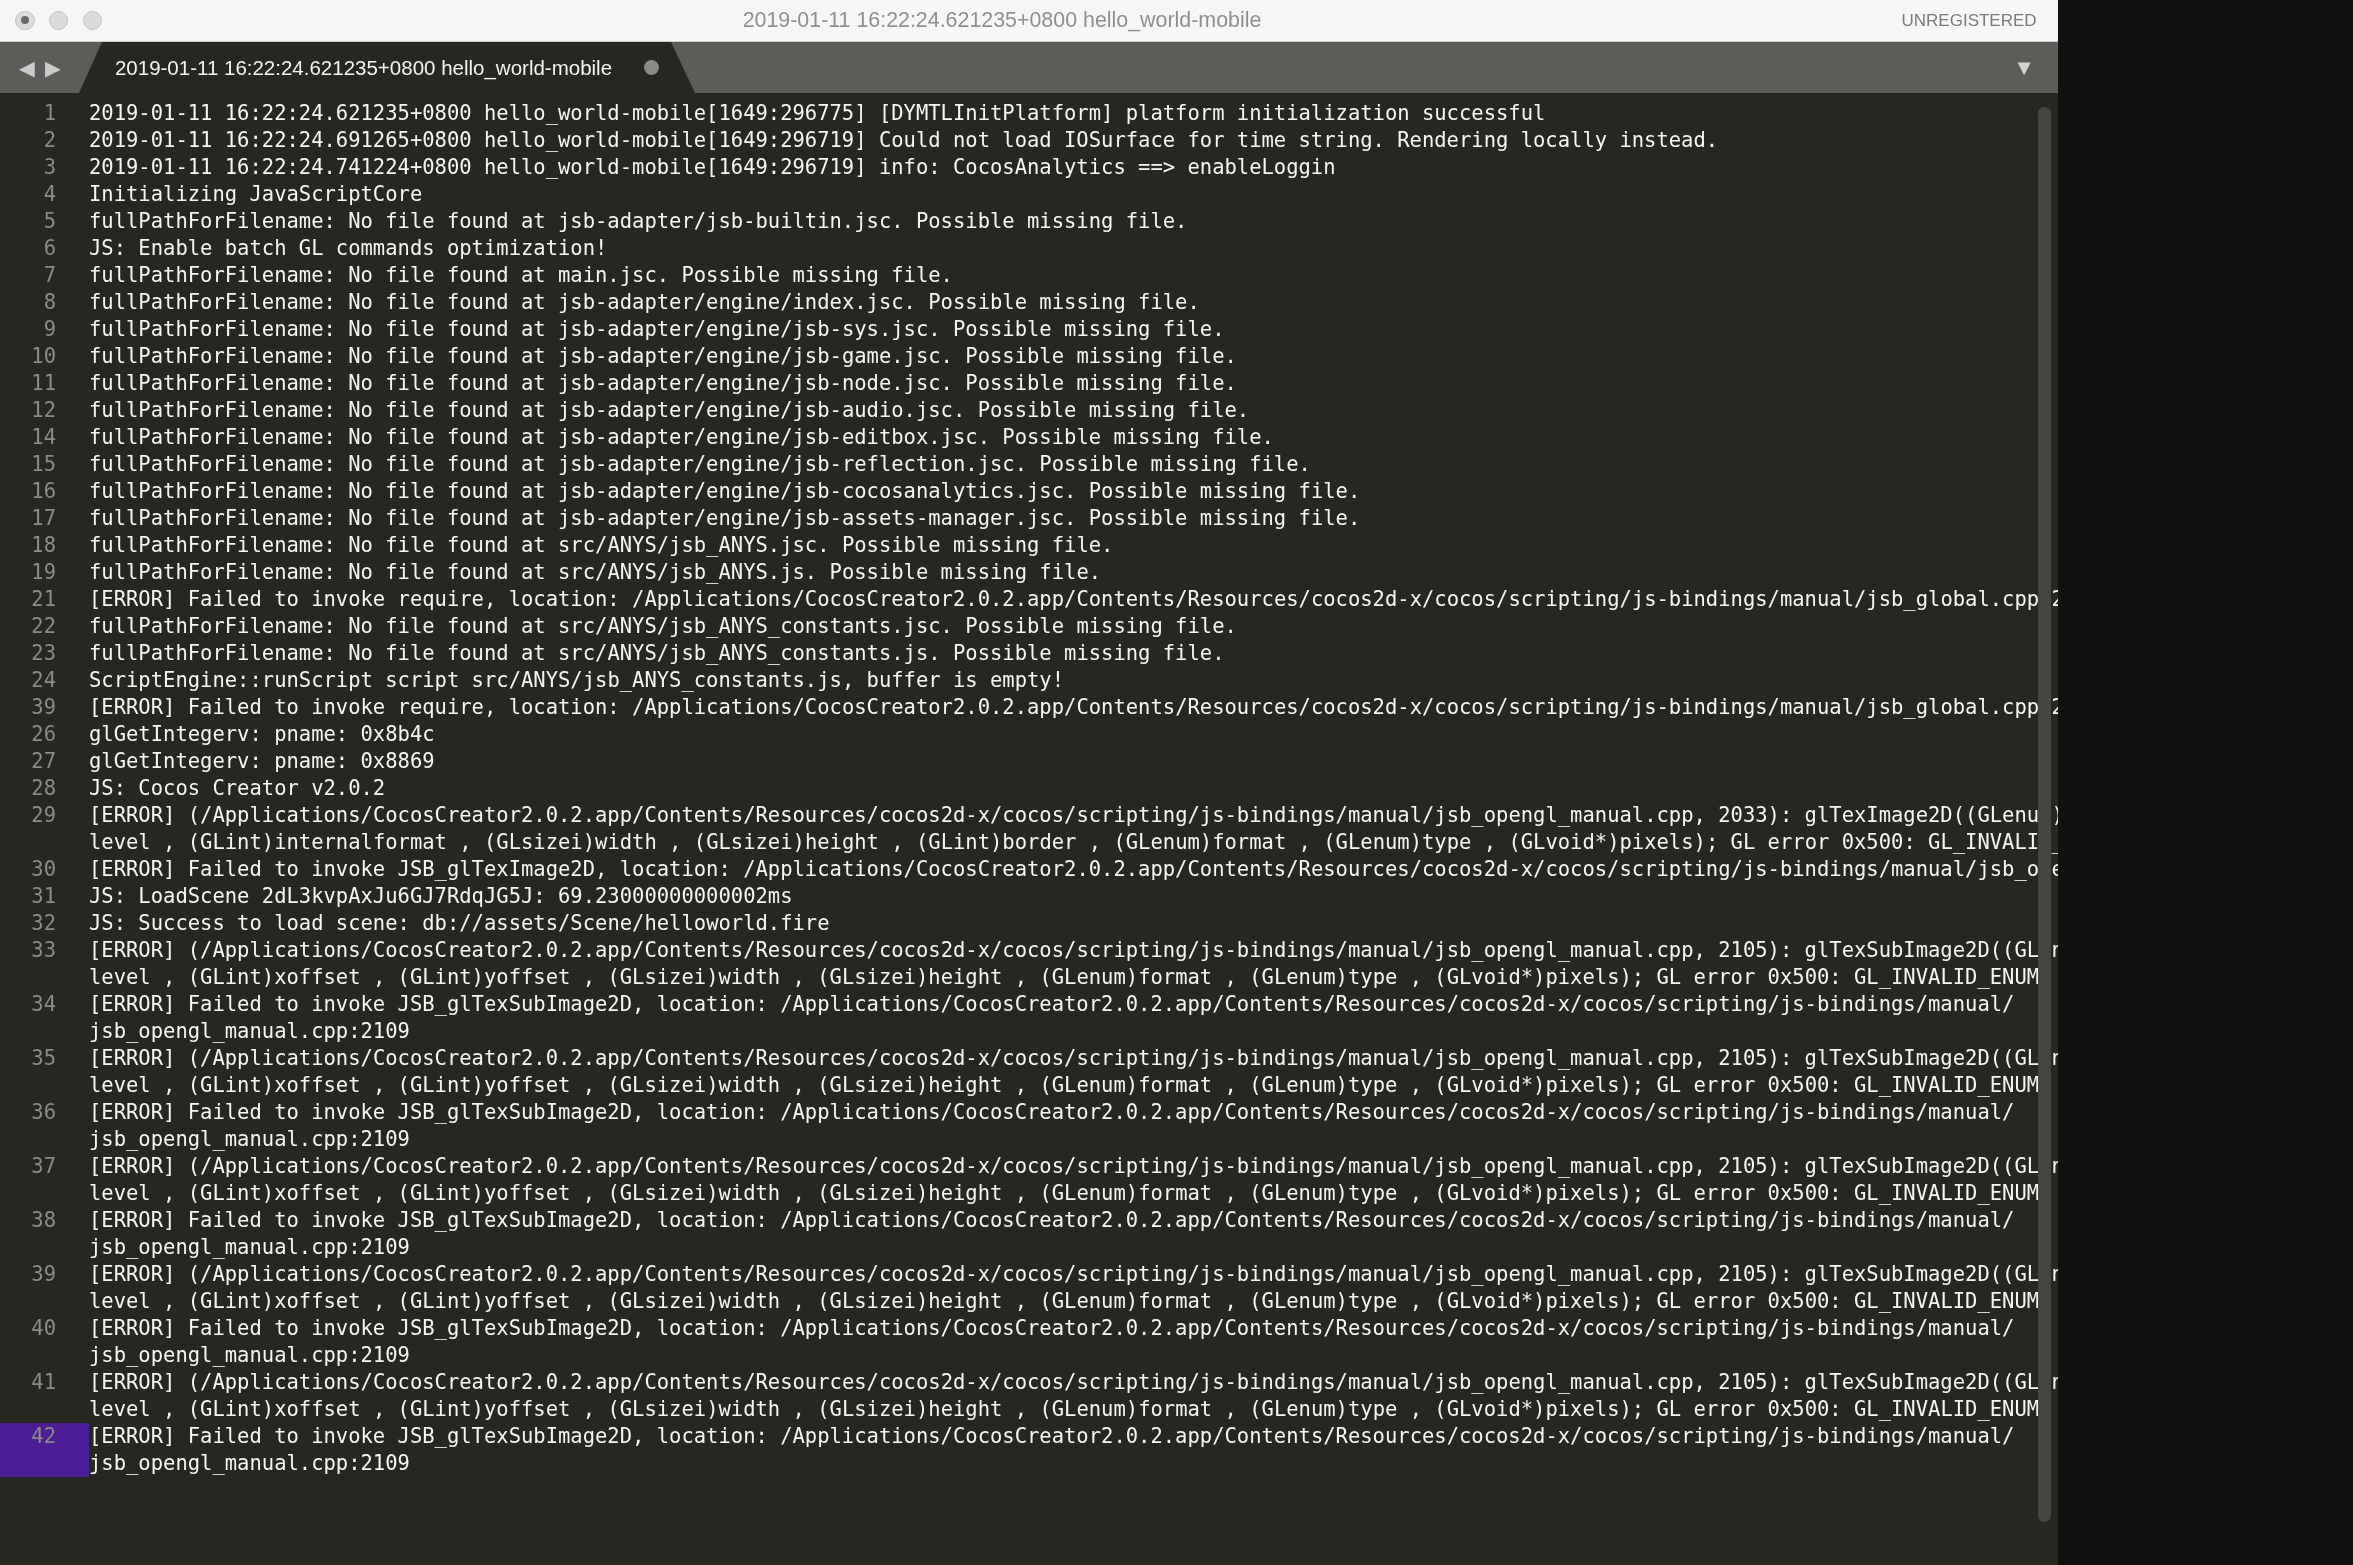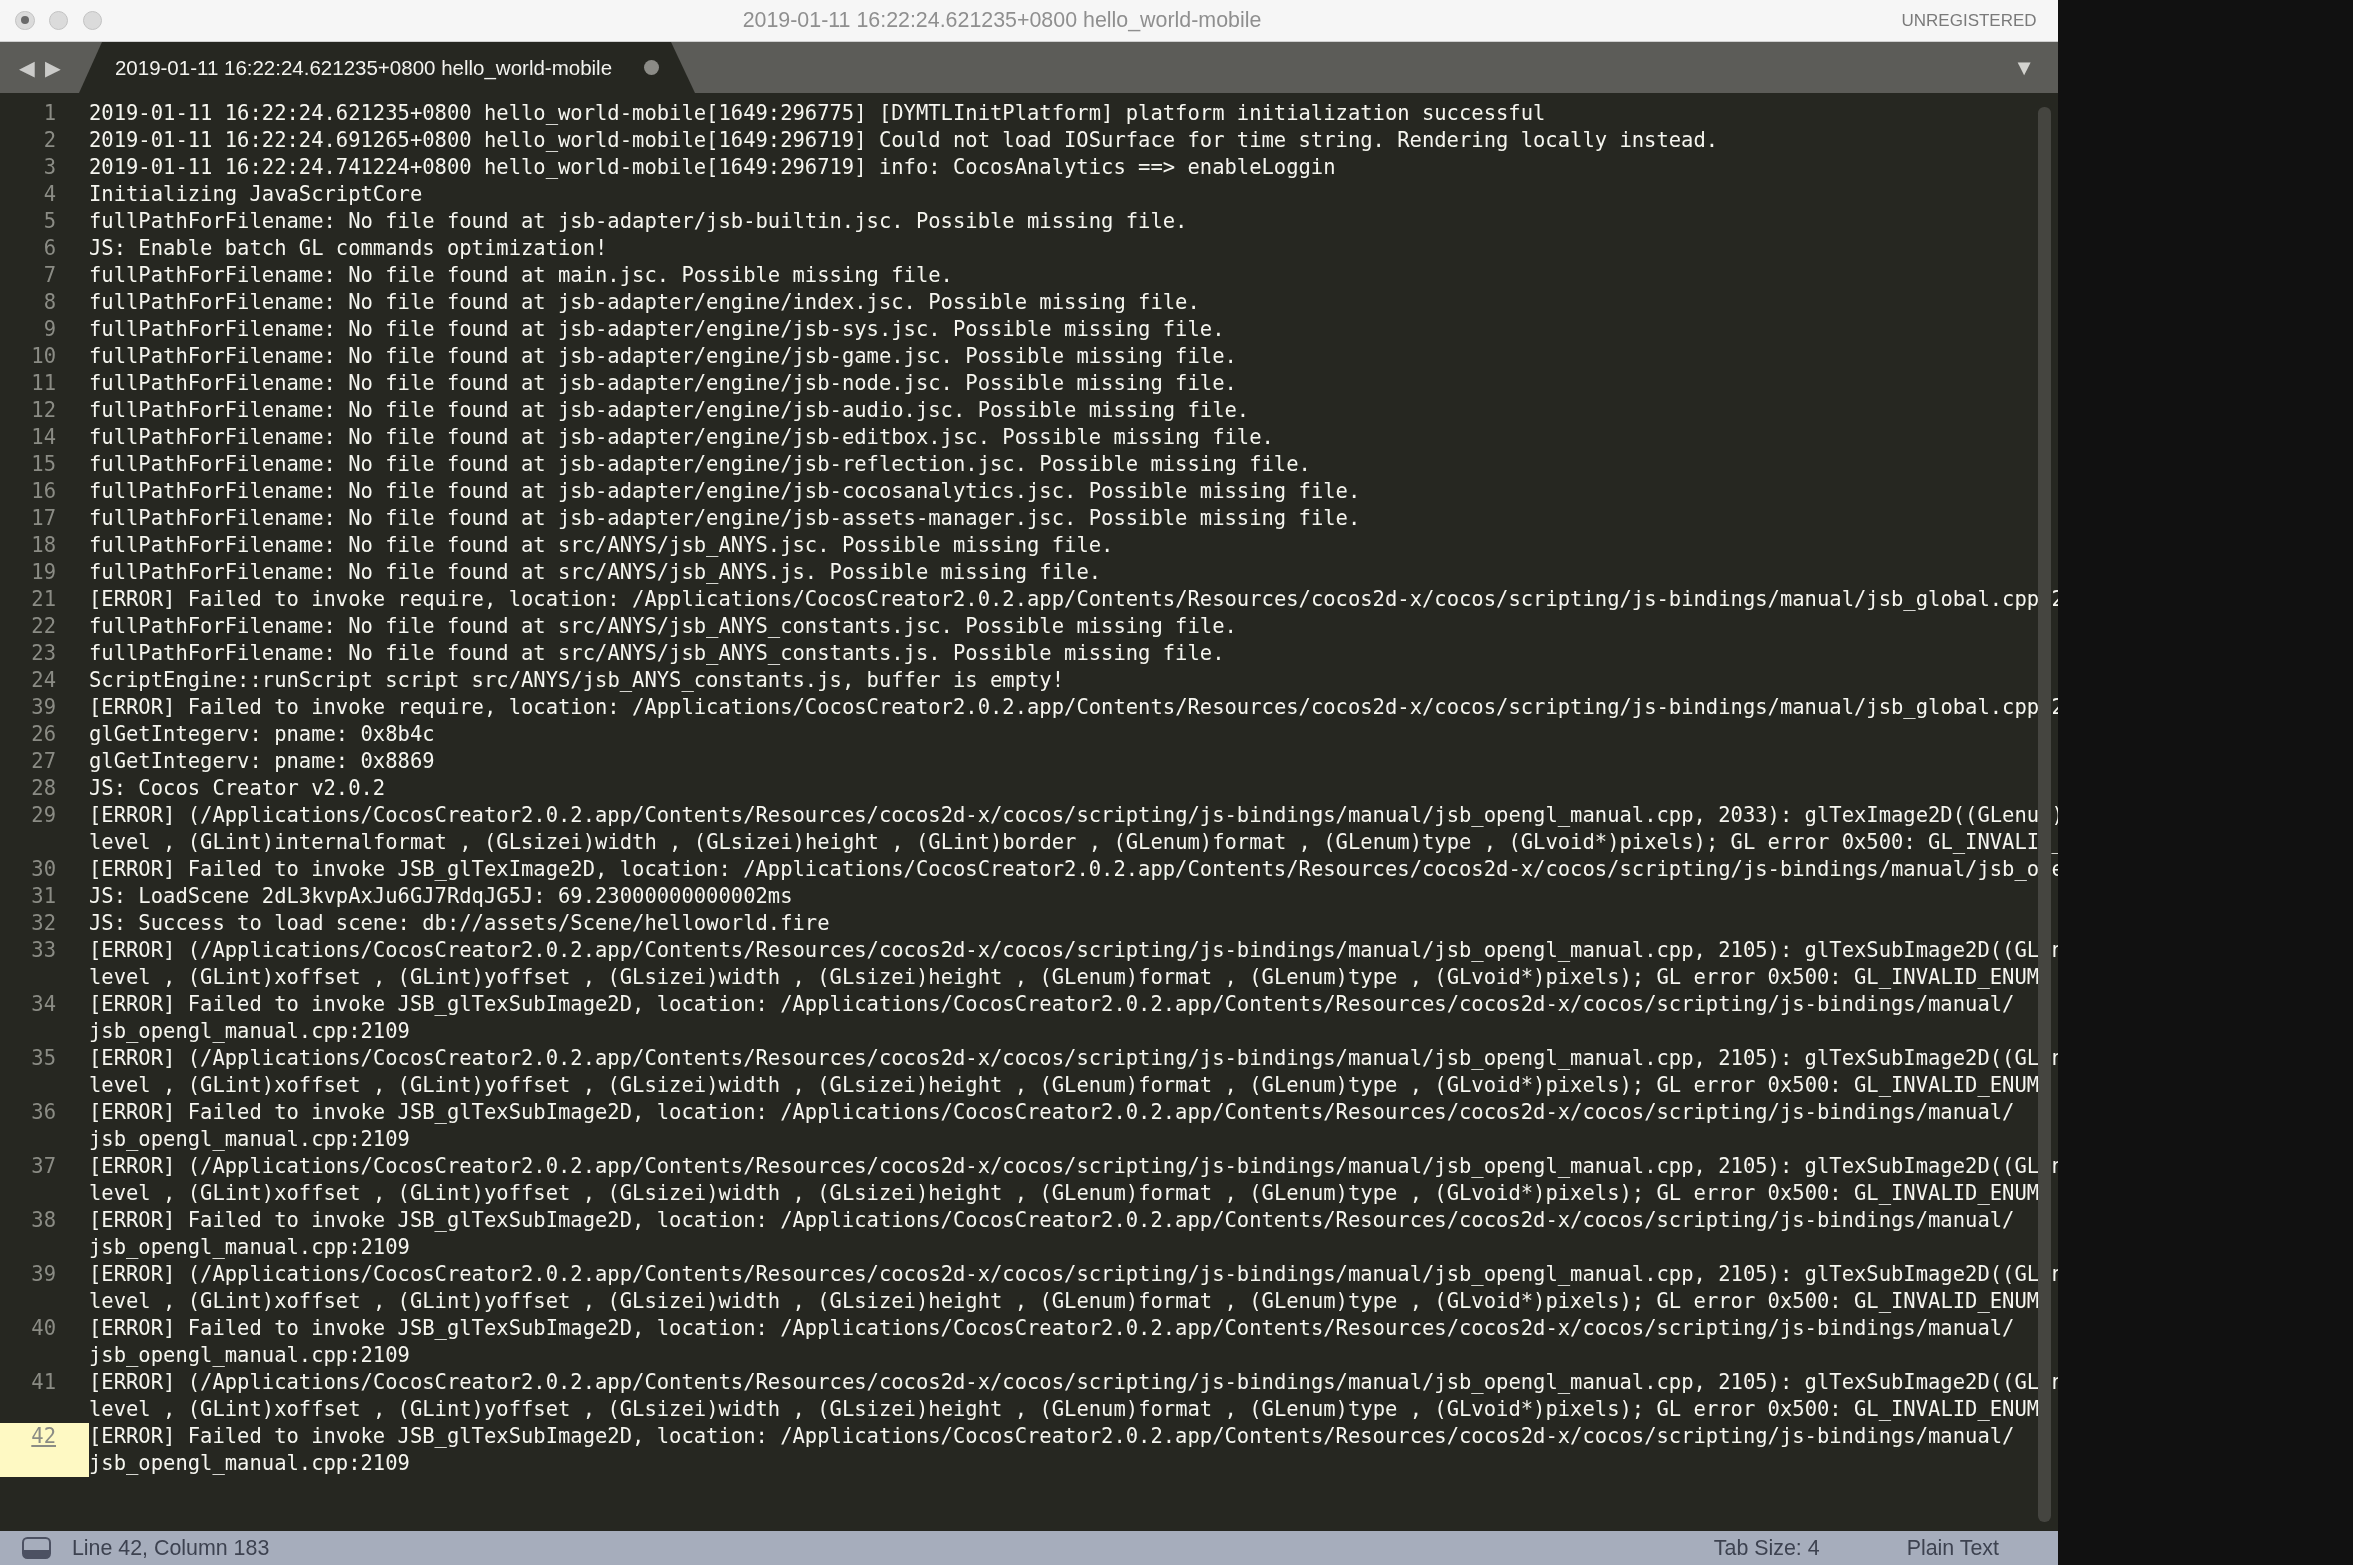--- a/index.html
+++ b/index.html
@@ -32,21 +32,21 @@
   .mod-dot{width:15px;height:15px;border-radius:50%;background:#8b8b86;}
   .overflow{position:absolute;right:23px;top:0;height:51px;line-height:51px;color:#d3d3cf;font-size:22px;}
 
   
   .editor{position:absolute;top:93px;left:0;right:0;bottom:34px;background:#262721;overflow:hidden;}
   #code{padding-top:7.1px;font-family:"DejaVu Sans Mono",monospace;
         font-size:20.5px;line-height:27px;color:#f6f6f0;}
   .line{display:flex;align-items:stretch;}
   .gutter{flex:none;width:89px;box-sizing:border-box;padding-right:33px;
           text-align:right;color:#8b8c85;}
-  .line.current .gutter{background:#fef9c3;text-decoration:underline;}
+  .line.current .gutter{background:#4c1d95;}
   .text{flex:none;width:2227px;white-space:pre-wrap;overflow-wrap:break-word;}
   .scrollbar-thumb{position:absolute;right:7.1px;top:14.3px;width:12.5px;height:1415px;
                    border-radius:6.2px;background:#454540;}
 
   
   .statusbar{position:absolute;left:0;right:0;bottom:0;height:34px;background:#a6adbc;
              display:flex;align-items:center;font-size:21.4px;color:#3d4250;}
   .sb-icon{margin-left:22px;width:29.4px;height:21.4px;border:2.7px solid #4c5162;
            border-radius:5.4px;box-sizing:border-box;position:relative;flex:none;}
   .sb-icon-fill{position:absolute;left:0;right:0;bottom:0;height:7.1px;background:#4c5162;}
@@ -241,24 +241,15 @@
           <div class="text">[ERROR] (/<wbr>Applications/<wbr>CocosCreator2.0.2.app/<wbr>Contents/<wbr>Resources/<wbr>cocos2d-x/<wbr>cocos/<wbr>scripting/<wbr>js-bindings/<wbr>manual/<wbr>jsb_opengl_manual.cpp, 2105)<wbr>: glTexSubImage2D((GLenum)<wbr>target , (GLint)<wbr>level , (GLint)<wbr>xoffset , (GLint)<wbr>yoffset , (GLsizei)<wbr>width , (GLsizei)<wbr>height , (GLenum)<wbr>format , (GLenum)<wbr>type , (GLvoid*)<wbr>pixels)<wbr>; GL error 0x500: GL_INVALID_ENUM</div>
         </div>
         <div class="line current">
           <div class="gutter">42</div>
           <div class="text">[ERROR] Failed to invoke JSB_glTexSubImage2D, location: /<wbr>Applications/<wbr>CocosCreator2.0.2.app/<wbr>Contents/<wbr>Resources/<wbr>cocos2d-x/<wbr>cocos/<wbr>scripting/<wbr>js-bindings/<wbr>manual/<wbr>jsb_opengl_manual.cpp:2109</div>
         </div>
       </div>
     <div class="scrollbar-thumb"></div>
   </div>
 
-  <div class="statusbar">
-    <span class="sb-icon">
-        <span class="sb-icon-fill"></span>
-      </span>
-    <span class="sb-pos">Line 42, Column 183</span>
-    <span class="spacer"></span>
-    <span class="sb-tab">Tab Size: 4</span>
-    <span class="sb-syntax">Plain Text</span>
-  </div>
 
 </div>
 
 
 </body></html>

